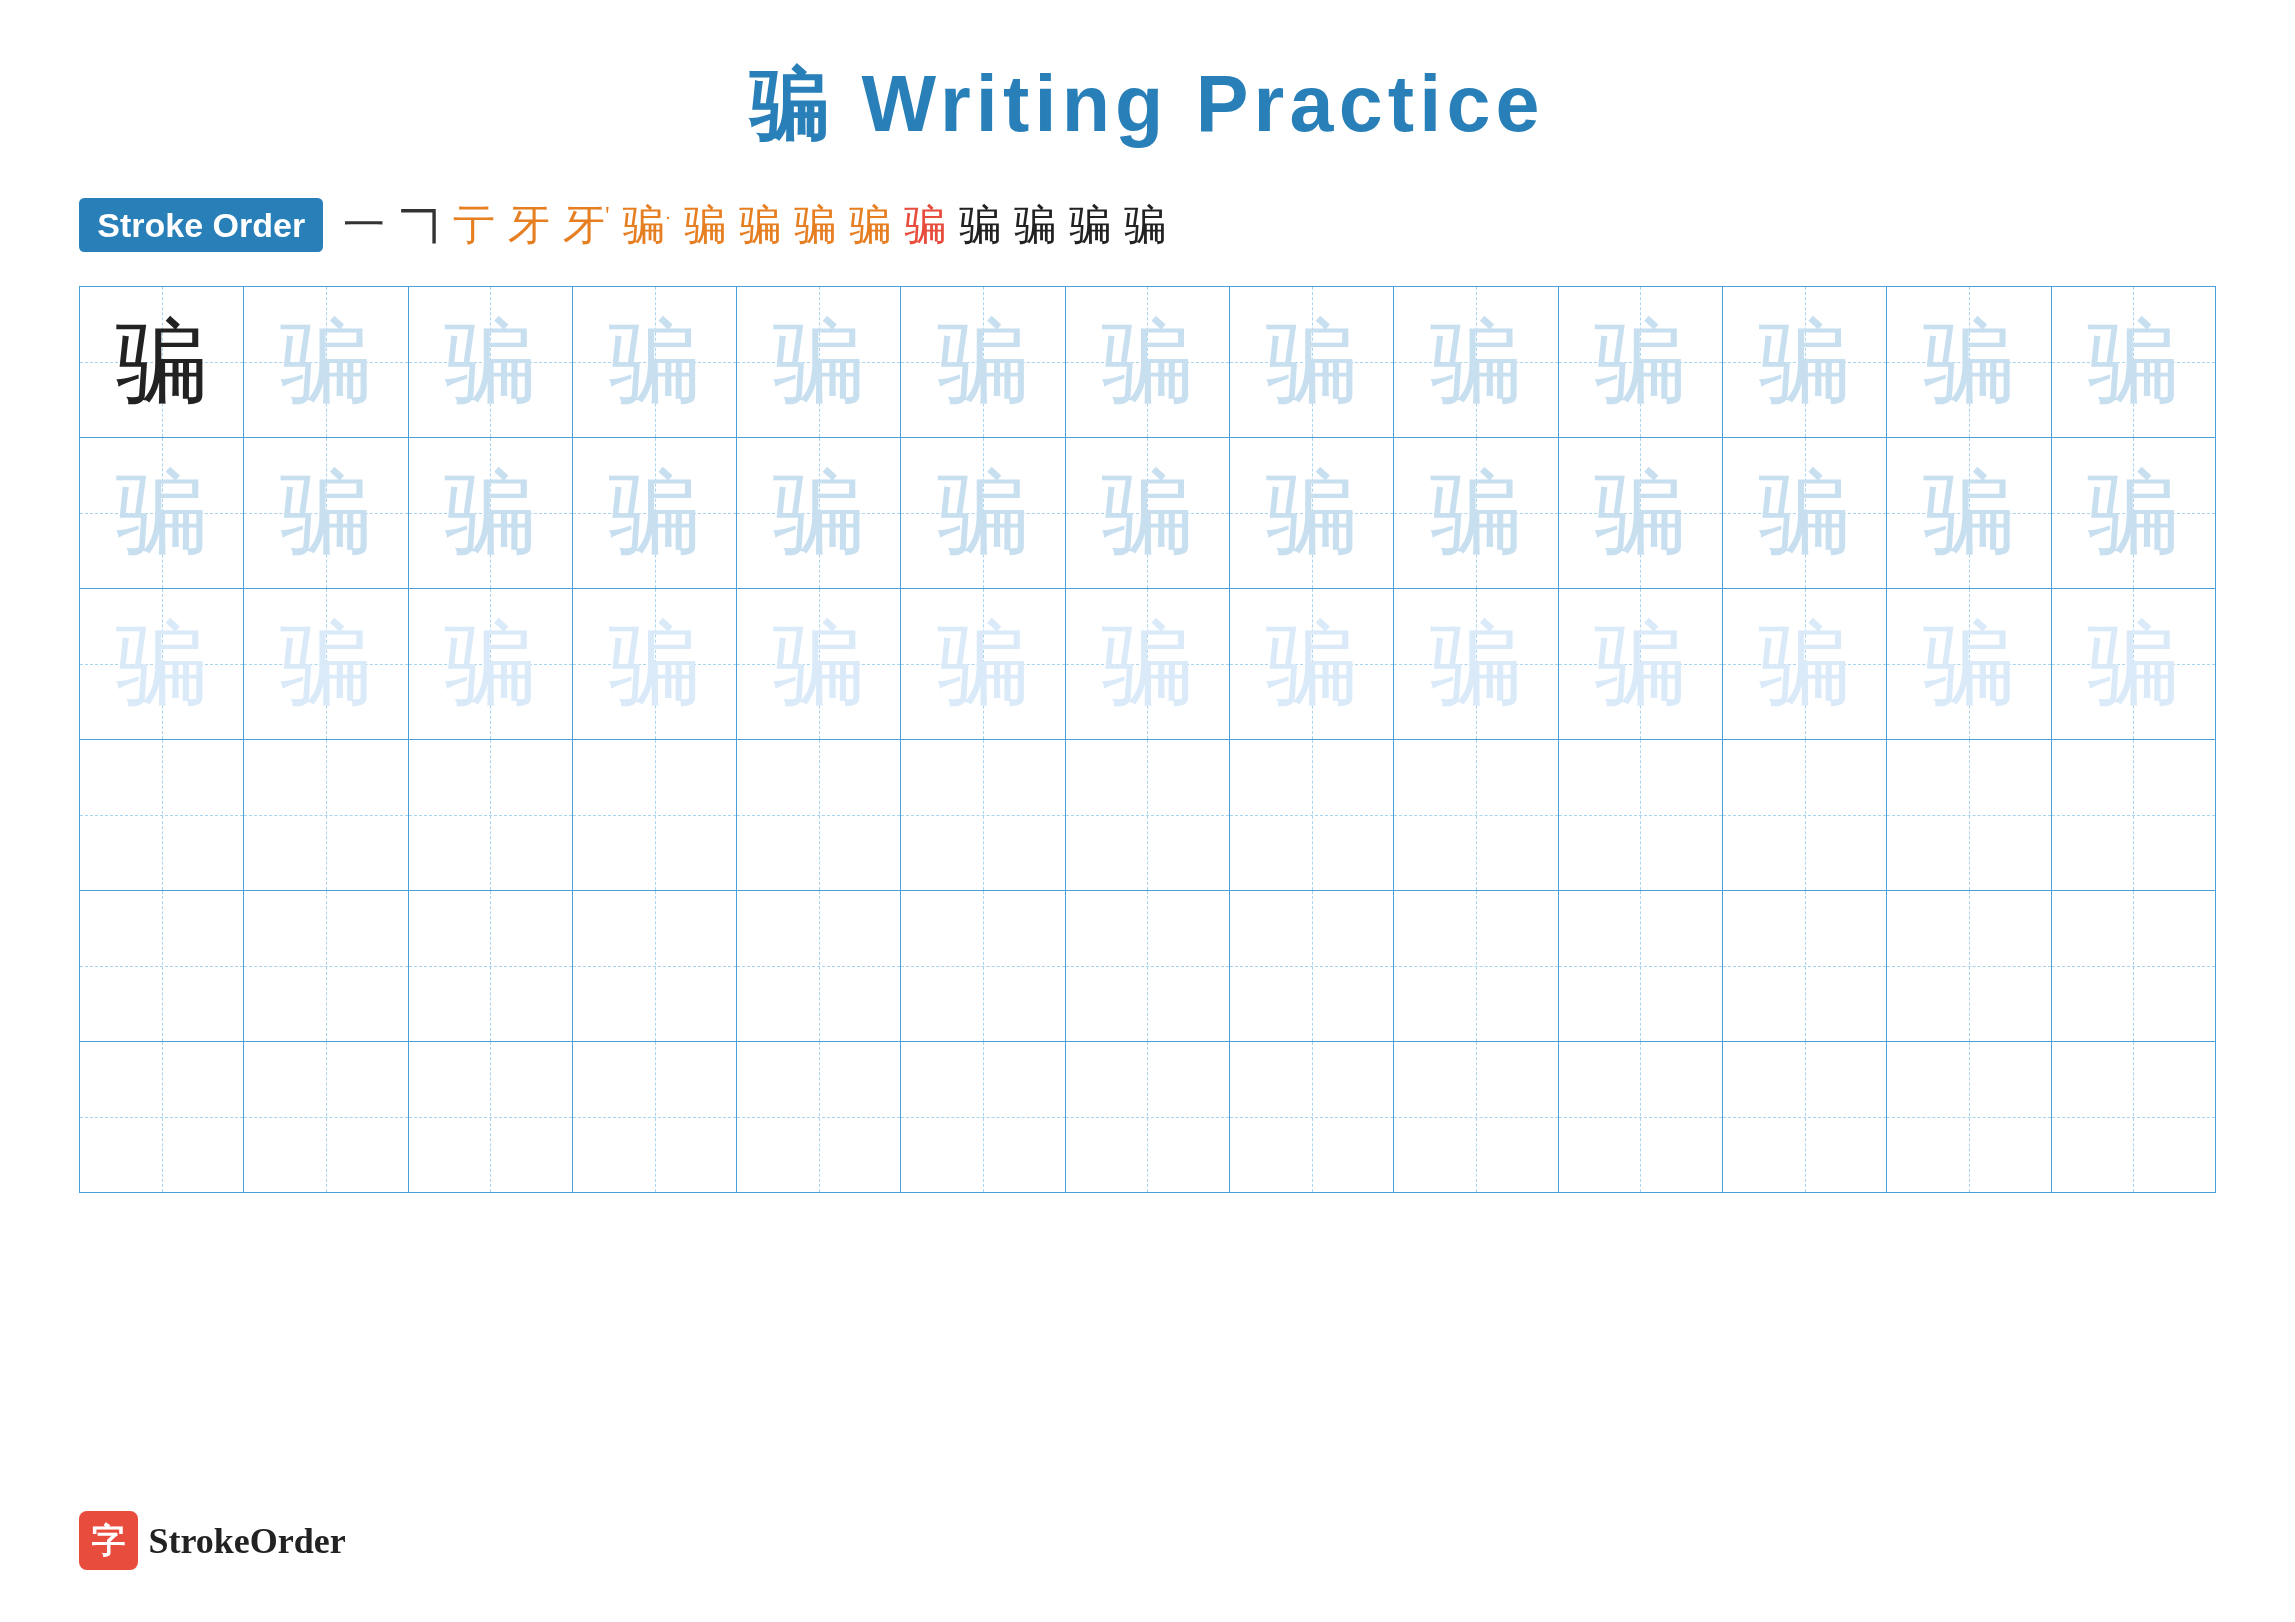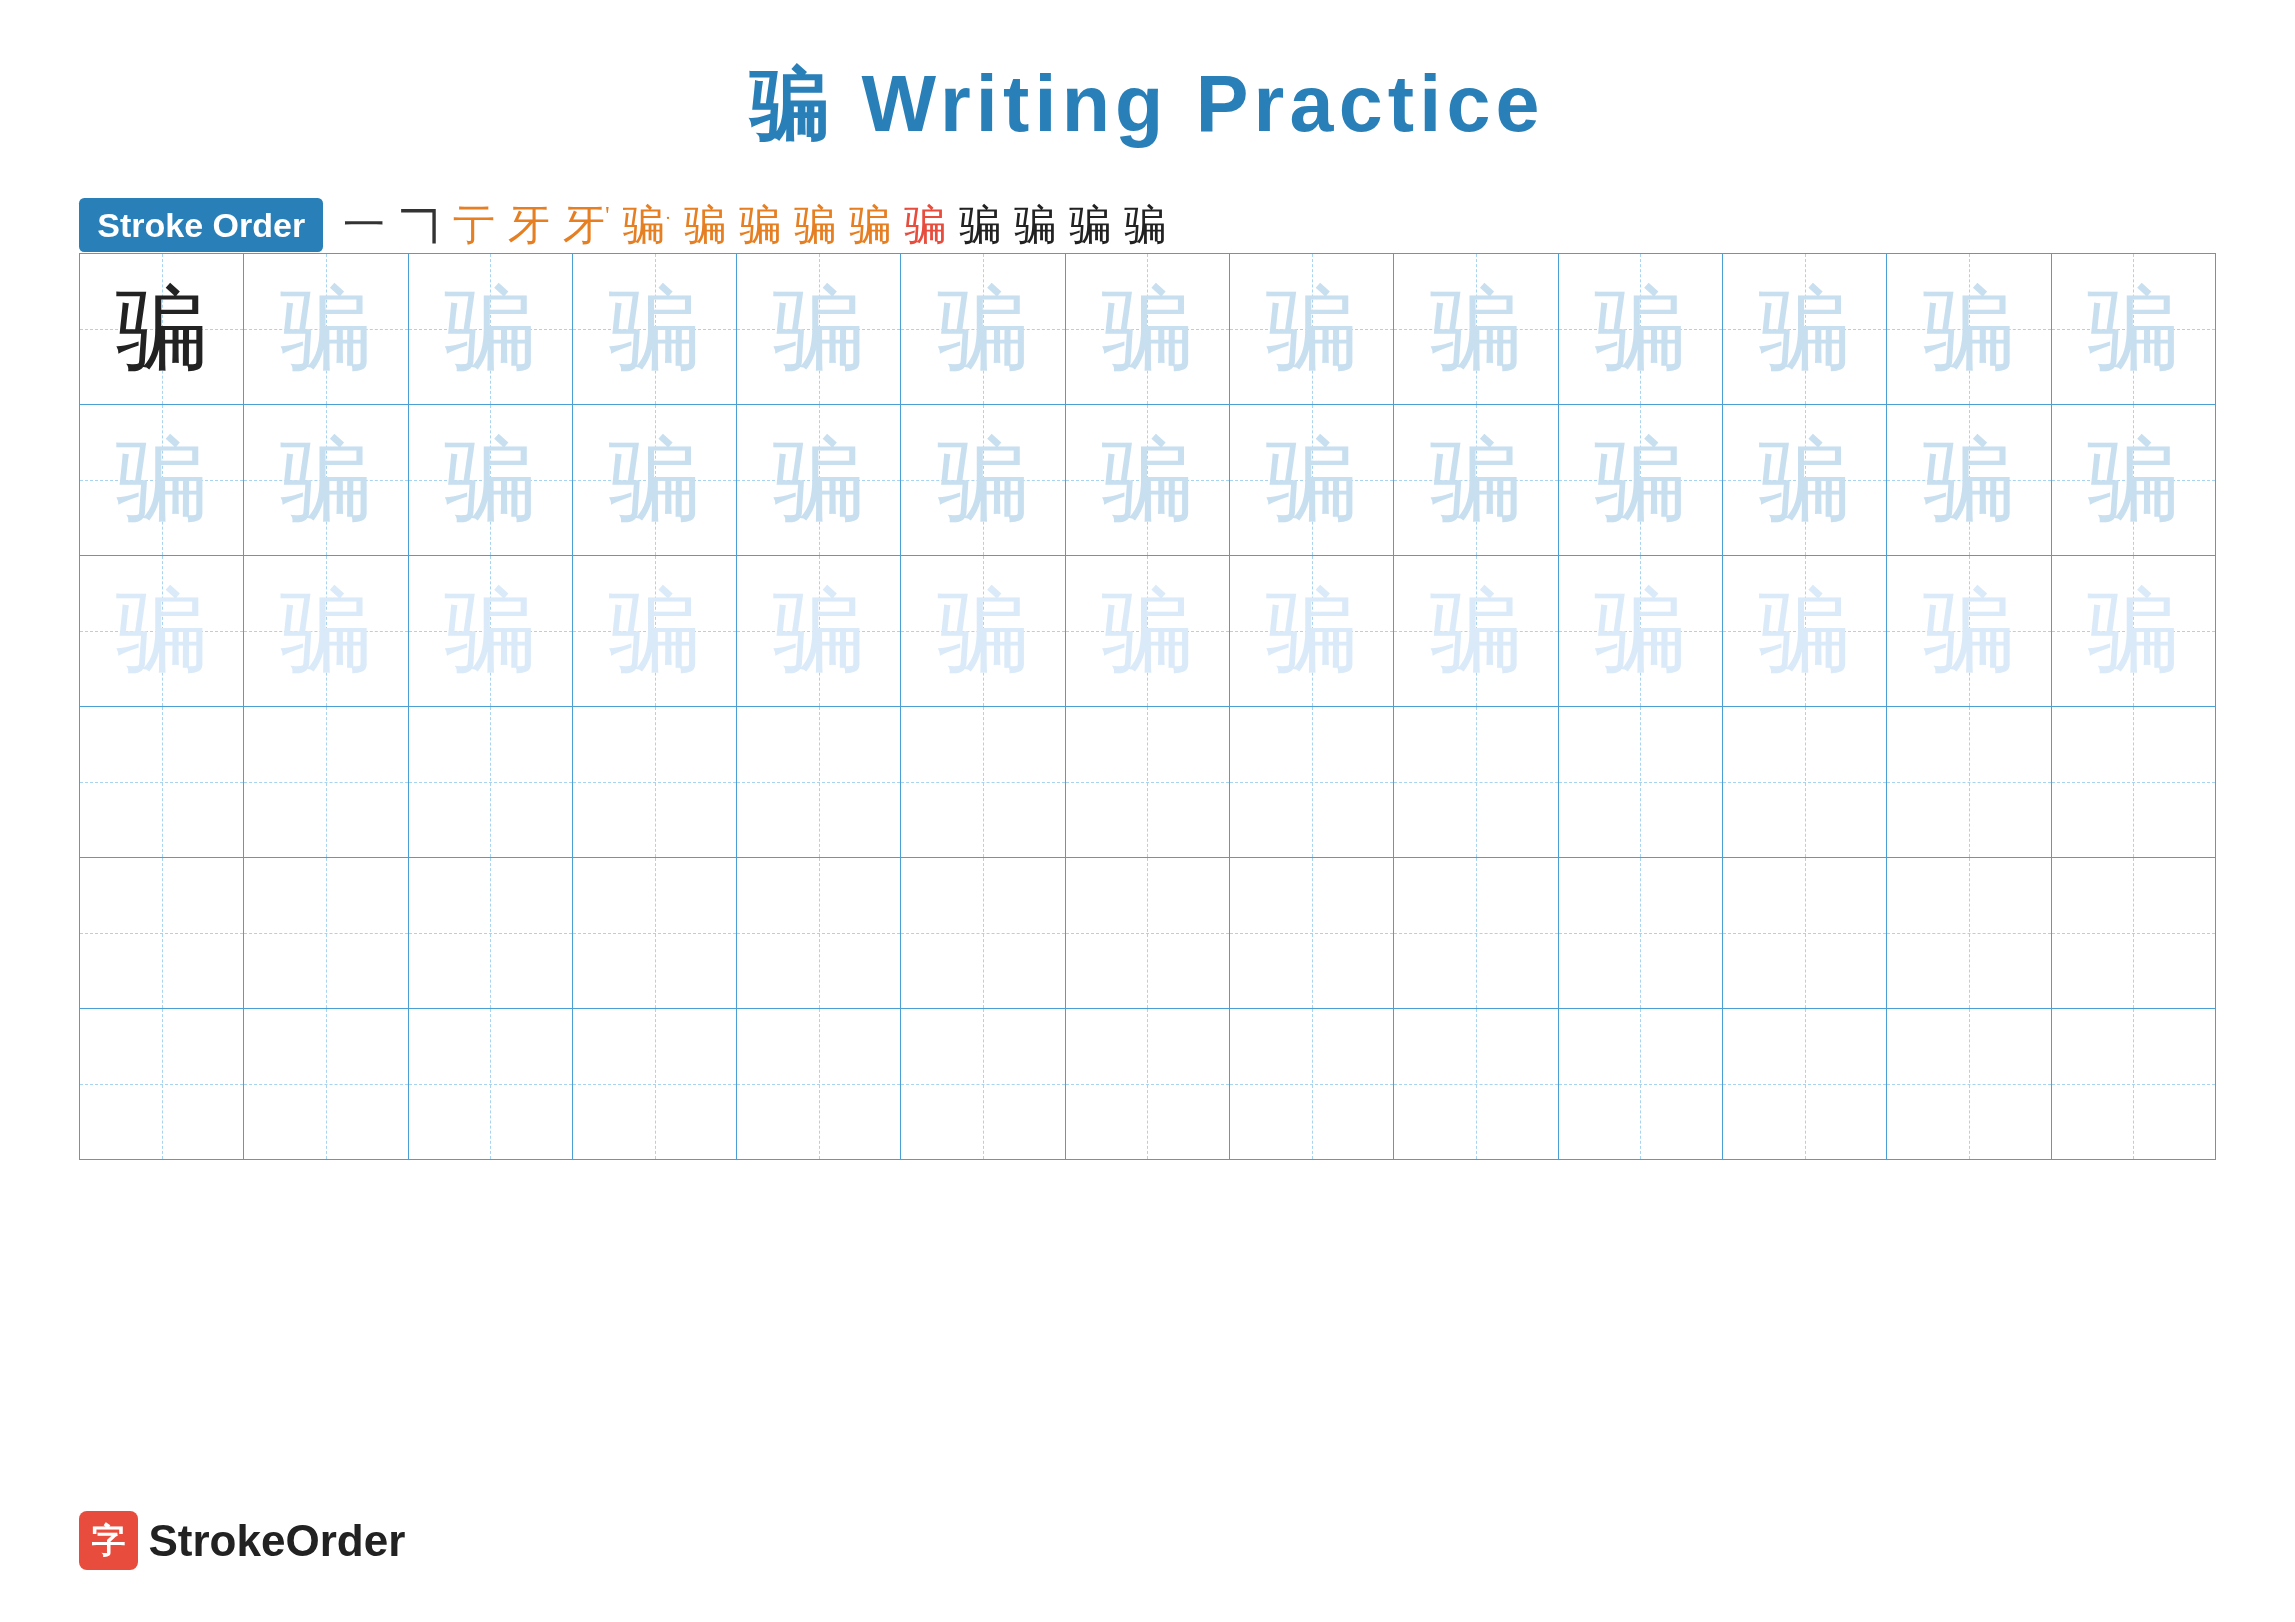--- a/index.html
+++ b/index.html
@@ -26,20 +26,21 @@
       font-weight: bold;
       color: #2980b9;
       margin-bottom: 39px;
       font-family: Arial, sans-serif;
       letter-spacing: 5.2px;
     }
 
     .stroke-order-row {
       display: flex;
       align-items: center;
+      margin-bottom: 33px;
       gap: 19.6px;
     }
 
     .stroke-order-badge {
       background: #2980b9;
       color: white;
       font-size: 34px;
       font-family: Arial, sans-serif;
       font-weight: bold;
       padding: 7.9px 18.3px;
@@ -152,24 +153,24 @@
       height: 59px;
       display: flex;
       align-items: center;
       justify-content: center;
       border-radius: 7.9px;
       font-family: serif;
       font-weight: bold;
     }
 
     .brand-name {
-      font-size: 44px;
+      font-size: 36px;
       font-weight: bold;
       color: #222;
-      font-family: Liberation Sans, sans-serif;
+      font-family: Liberation Serif, serif;
     }
 
     .grid-row-empty td {
       height: 151px;
     }
   </style>
 </head>
 <body>
 
 <div class="page">

